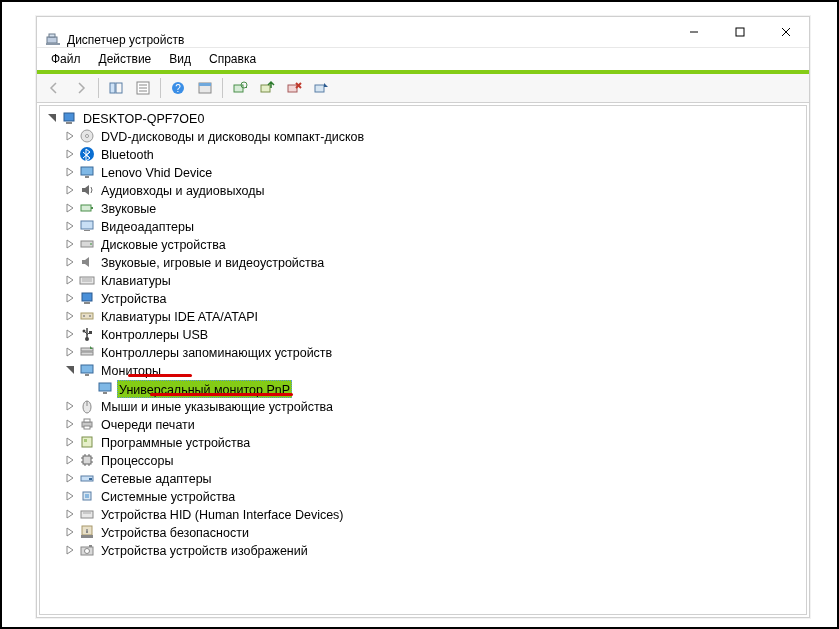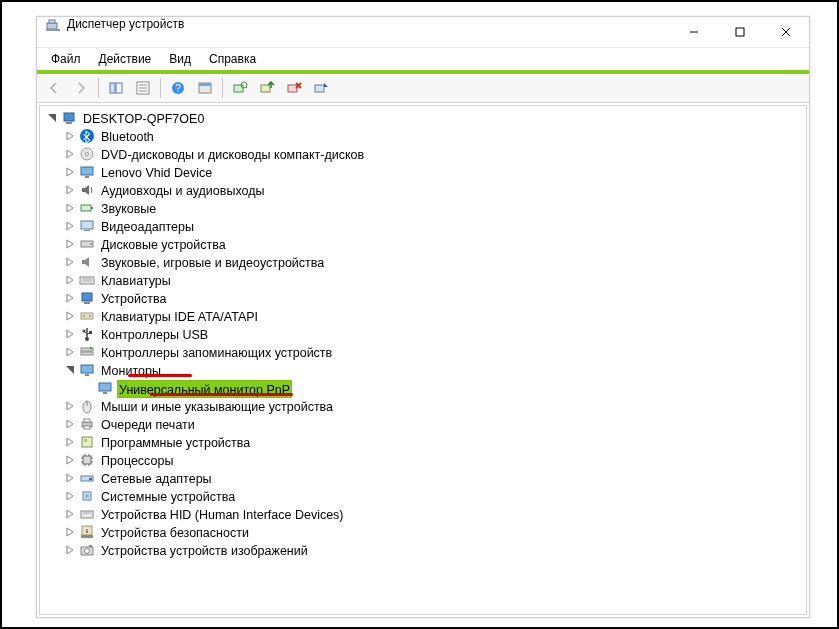--- a/index.html
+++ b/index.html
@@ -1,18 +1,18 @@
 <!DOCTYPE html>
 <html><head>
 <meta charset="utf-8">
 <style>
   html,body{margin:0;padding:0;font-family:"Segoe UI",Tahoma,Arial,sans-serif;font-size:12px;background:#fff;color:#000}
   .frame{width:839px;height:629px;border:2px solid #000;box-sizing:border-box;position:relative;background:#fff}
   .window{position:absolute;left:34px;top:14px;width:772px;height:600px;border:1px solid #cfcfcf;background:#fff;display:flex;flex-direction:column;box-shadow:0 0 0 1px rgba(0,0,0,.05)}
-  .titlebar{height:30px;display:flex;align-items:flex-start;padding:0 0 0 8px;background:#fff;border-bottom:1px solid #e8e8e8}
+  .titlebar{height:30px;display:flex;align-items:flex-end;padding:0 0 0 8px;background:#fff;border-bottom:1px solid #e8e8e8}
   .titlebar .appicon{width:16px;height:16px;margin-right:6px;display:inline-flex;align-items:center;justify-content:center}
   .titlebar .title{flex:1;font-size:12px}
   .winbtns{display:flex;height:100%}
   .winbtns div{width:46px;display:flex;align-items:center;justify-content:center;font-family:Arial;font-size:14px;color:#333}
   .menubar{height:22px;display:flex;align-items:center;padding:0 6px;gap:2px;border-bottom:4px solid #84cc16;background:#fff;font-size:12px}
   .menubar span{padding:2px 8px}
   .toolbar{height:28px;display:flex;align-items:center;padding:0 4px;border-bottom:1px solid #d0d0d0;background:#f7f7f7;gap:1px}
   .tbtn{width:24px;height:24px;display:flex;align-items:center;justify-content:center;border:1px solid transparent}
   .tbtn.disabled{opacity:.45}
   .sep{width:1px;height:20px;background:#c8c8c8;margin:0 3px}
@@ -158,39 +158,39 @@
             <span class="label">DESKTOP-QPF7OE0</span>
           </div>
           <div class="node indent1">
             <span class="expander">
               <svg width="10" height="10">
                 <path d="M2 1 L8 5 L2 9 Z" fill="none" stroke="#888"></path>
               </svg>
             </span>
             <span class="nicon">
               <svg width="16" height="16" viewBox="0 0 16 16">
+                <circle cx="8" cy="8" r="6" fill="#e6e6e6" stroke="#999"></circle>
+                <circle cx="8" cy="8" r="1.5" fill="#fff" stroke="#999"></circle>
+              </svg>
+            </span>
+            <span class="label">DVD-дисководы и дисководы компакт-дисков</span>
+          </div>
+          <div class="node indent1">
+            <span class="expander">
+              <svg width="10" height="10">
+                <path d="M2 1 L8 5 L2 9 Z" fill="none" stroke="#888"></path>
+              </svg>
+            </span>
+            <span class="nicon">
+              <svg width="16" height="16" viewBox="0 0 16 16">
                 <circle cx="8" cy="8" r="7" fill="#0a6ed1"></circle>
                 <path d="M7 3 L11 6 L7 9 L11 12 L7 15 M7 3 L7 15 M4 6 L11 12 M4 12 L11 6" stroke="#fff" stroke-width="1" fill="none"></path>
               </svg>
             </span>
             <span class="label">Bluetooth</span>
-          </div>
-          <div class="node indent1">
-            <span class="expander">
-              <svg width="10" height="10">
-                <path d="M2 1 L8 5 L2 9 Z" fill="none" stroke="#888"></path>
-              </svg>
-            </span>
-            <span class="nicon">
-              <svg width="16" height="16" viewBox="0 0 16 16">
-                <circle cx="8" cy="8" r="6" fill="#e6e6e6" stroke="#999"></circle>
-                <circle cx="8" cy="8" r="1.5" fill="#fff" stroke="#999"></circle>
-              </svg>
-            </span>
-            <span class="label">DVD-дисководы и дисководы компакт-дисков</span>
           </div>
           <div class="node indent1">
             <span class="expander">
               <svg width="10" height="10">
                 <path d="M2 1 L8 5 L2 9 Z" fill="none" stroke="#888"></path>
               </svg>
             </span>
             <span class="nicon">
               <svg width="16" height="16" viewBox="0 0 16 16">
                 <rect x="2" y="3" width="12" height="8" fill="#7fb8e6" stroke="#3a6a9a"></rect>

